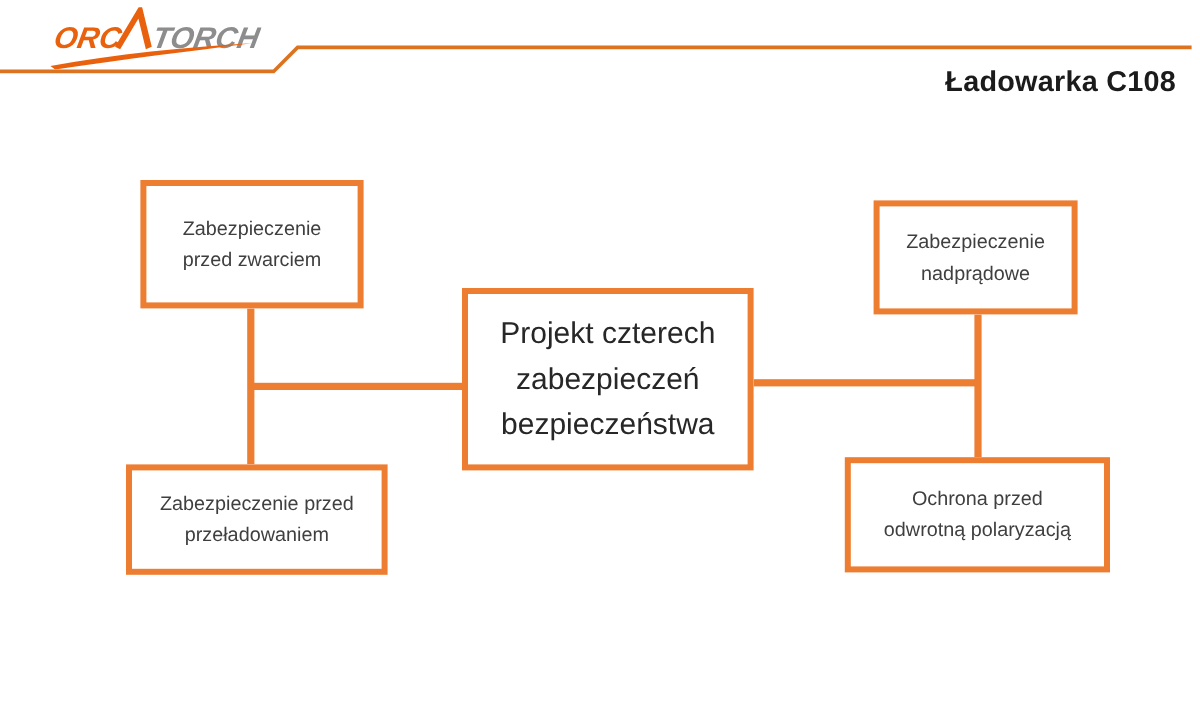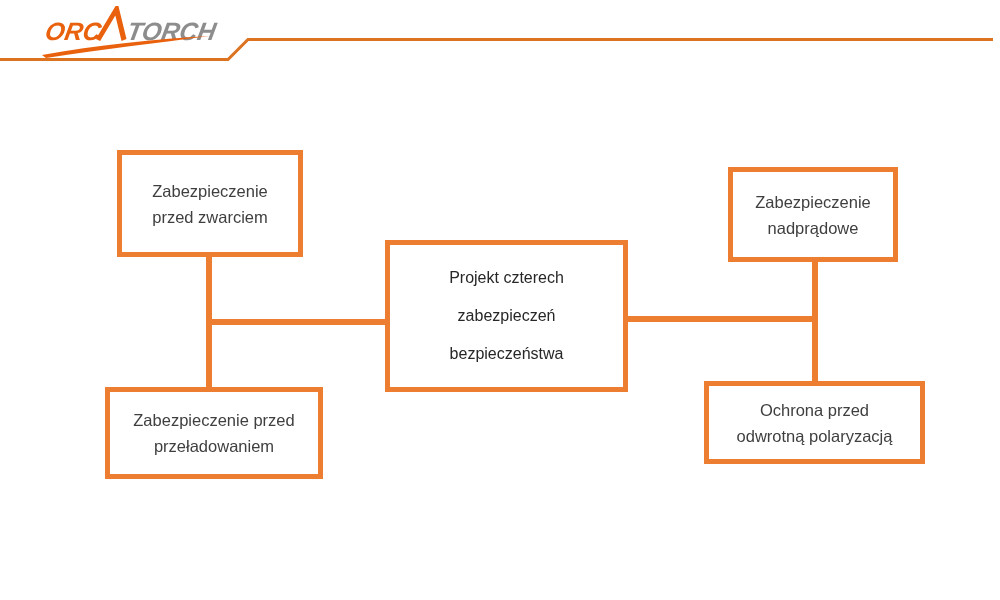--- a/index.html
+++ b/index.html
@@ -49,39 +49,39 @@
     justify-content: center;
     text-align: center;
     white-space: pre-line;
     color: #3f3f3f;
     font-size: 16.5px;
     line-height: 26px;
   }
   #node-center {
     left: 385px; top: 240px;
     width: 243px; height: 152px;
-    font-size: 16px;
+    font-size: 25px;
     line-height: 38px;
     color: #272727;
   }
   #node-top-left {
     left: 117px; top: 150px;
     width: 186px; height: 107px;
   }
   #node-bottom-left {
     left: 105px; top: 387px;
     width: 218px; height: 92px;
   }
   #node-top-right {
     left: 728px; top: 167px;
     width: 170px; height: 95px;
   }
   #node-bottom-right {
     left: 704px; top: 381px;
-    width: 221px; height: 83px;
+    width: 221px; height: 96px;
   }
 
   
   .conn {
     position: absolute;
     background: #ED7D31;
   }
   #conn-left-vertical   { left: 206px; top: 257px; width: 6px;   height: 130px; }
   #conn-left-horizontal { left: 209px; top: 319px; width: 176px; height: 6px;  }
   #conn-right-horizontal{ left: 628px; top: 316px; width: 187px; height: 6px;  }
@@ -98,20 +98,21 @@
 
   <svg id="logo" viewBox="0 0 180 52" xmlns="http://www.w3.org/2000/svg">
     <g transform="skewX(-10)">
       <text x="12" y="34" font-family="Liberation Sans, sans-serif" font-size="25" font-weight="bold" font-style="italic" fill="#E9610D">ORC</text>
       <polyline points="66,34 79,3 92,34" fill="none" stroke="#E9610D" stroke-width="5" stroke-linejoin="miter"></polyline>
       <text x="94" y="34" font-family="Liberation Sans, sans-serif" font-size="25" font-weight="bold" font-style="italic" fill="#8D8D8D">TORCH</text>
     </g>
     <path d="M4,49 C 58,39 118,33 172,30 C 118,37 66,43 8,52 Z" fill="#E9610D"></path>
   </svg>
 
+  <div id="slide-title">Ładowarka C108</div>
 
   <div class="conn" id="conn-left-vertical"></div>
   <div class="conn" id="conn-left-horizontal"></div>
   <div class="conn" id="conn-right-horizontal"></div>
   <div class="conn" id="conn-right-vertical"></div>
 
   <div class="node" id="node-center">Projekt czterech
 zabezpieczeń
 bezpieczeństwa</div>
 

